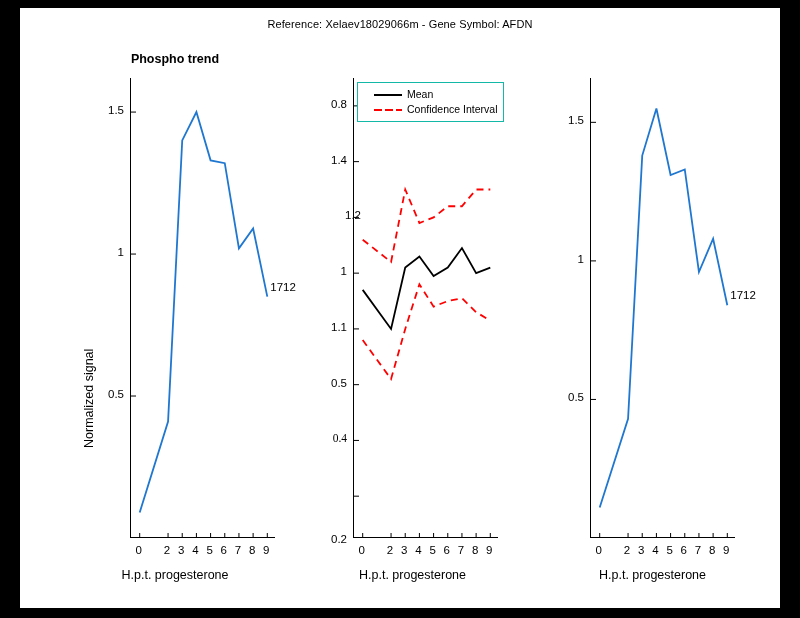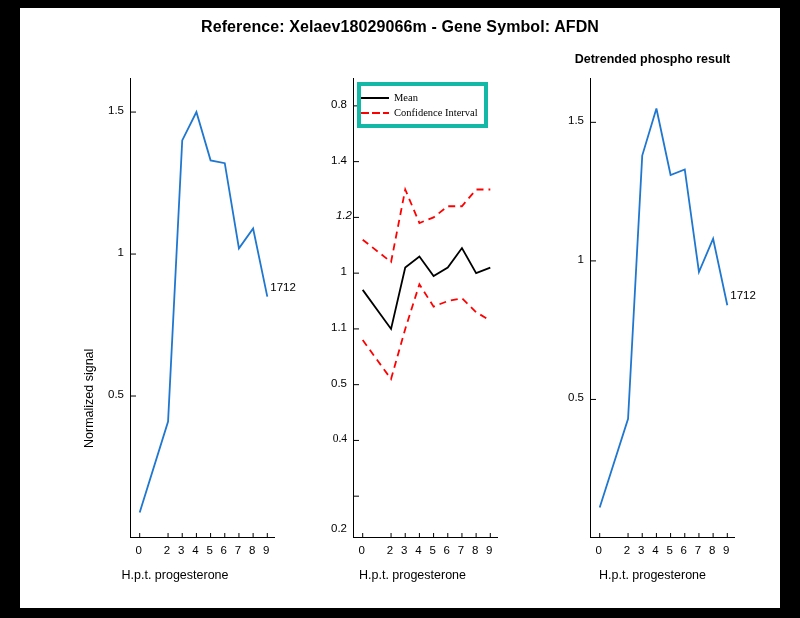--- a/index.html
+++ b/index.html
@@ -20,22 +20,22 @@
     width: 760px;
     height: 600px;
     background: #ffffff;
   }
   .fig-title {
     position: absolute;
     left: 0;
     top: 10px;
     width: 760px;
     text-align: center;
-    font-size: 16px;
-    font-weight: bold;
+    font-size: 11px;
+    font-weight: normal;
     color: #000;
     letter-spacing: 0.1px;
   }
   .panel {
     position: absolute;
     top: 40px;
     height: 530px;
   }
   .panel-title {
     position: absolute;
@@ -91,25 +91,24 @@
   }
   .annot {
     position: absolute;
     font-size: 11.5px;
     color: #000;
     white-space: nowrap;
   }
   .legend-box {
     position: absolute;
     background: #ffffff;
-    border: 4px solid #14b8a6;
-    padding: 4px 6px 4px 0;
+    border: 1px solid #14b8a6;
+    padding: 4px 6px 4px 16px;
     font-size: 10.5px;
     line-height: 15px;
-    font-family: Liberation Serif, serif;
   }
   .legend-row {
     display: flex;
     align-items: center;
     height: 15px;
     white-space: nowrap;
   }
   .legend-swatch {
     width: 28px;
     height: 10px;
@@ -123,20 +122,21 @@
   }
 </style>
 </head>
 <body>
 
 <div id="figure">
 
   <div class="fig-title">Reference:  Xelaev18029066m - Gene Symbol:  AFDN</div>
 
   <div class="panel" id="panel1" style="left:40px; width:230px;">
+    <div class="panel-title">Phospho trend</div>
     <div class="plotbox" id="box1" style="left:70px; top:30px; width:145px; height:460px;">
         <svg class="plotsvg" width="145" height="460">
           <polyline points="8.70,434.44 37.06,343.58 51.23,62.47 65.41,34.07 79.59,82.35 93.77,85.19 107.94,170.37 122.12,150.49 136.30,218.64" fill="none" stroke="#1f77d0" stroke-width="1.8"></polyline>
           <line x1="8.7" x2="8.7" y1="460" y2="455" stroke="#000" stroke-width="1"></line>
           <line x1="37.05555555555555" x2="37.05555555555555" y1="460" y2="455" stroke="#000" stroke-width="1"></line>
           <line x1="51.23333333333333" x2="51.23333333333333" y1="460" y2="455" stroke="#000" stroke-width="1"></line>
           <line x1="65.4111111111111" x2="65.4111111111111" y1="460" y2="455" stroke="#000" stroke-width="1"></line>
           <line x1="79.58888888888889" x2="79.58888888888889" y1="460" y2="455" stroke="#000" stroke-width="1"></line>
           <line x1="93.76666666666664" x2="93.76666666666664" y1="460" y2="455" stroke="#000" stroke-width="1"></line>
           <line x1="107.94444444444444" x2="107.94444444444444" y1="460" y2="455" stroke="#000" stroke-width="1"></line>
@@ -208,32 +208,31 @@
     </div>
   <div class="tick-x" style="left: 56.7px; top: 496px;">0</div>
       <div class="tick-x" style="left: 85.0556px; top: 496px;">2</div>
       <div class="tick-x" style="left: 99.2333px; top: 496px;">3</div>
       <div class="tick-x" style="left: 113.411px; top: 496px;">4</div>
       <div class="tick-x" style="left: 127.589px; top: 496px;">5</div>
       <div class="tick-x" style="left: 141.767px; top: 496px;">6</div>
       <div class="tick-x" style="left: 155.944px; top: 496px;">7</div>
       <div class="tick-x" style="left: 170.122px; top: 496px;">8</div>
       <div class="tick-x" style="left: 184.3px; top: 496px;">9</div>
-      <div class="tick-y" style="left: 2px; top: 443px; margin-top: 31px;">0.2</div>
+      <div class="tick-y" style="left: 2px; top: 454px; margin-top: 31px;">0.2</div>
       <div class="tick-y" style="left: 2px; top: 392.424px; font-family: Liberation Serif, serif;">0.4</div>
       <div class="tick-y" style="left: 2px; top: 336.667px;">0.5</div>
       <div class="tick-y" style="left: 2px; top: 280.909px;">1.1</div>
       <div class="tick-y" style="left: 2px; top: 225.152px;">1</div>
-      <div class="tick-y" style="left: 7px; top: 169.394px; font-style: italic;">1.2</div>
+      <div class="tick-y" style="left: 16px; top: 169.394px;">1.2</div>
       <div class="tick-y" style="left: 2px; top: 113.636px;">1.4</div>
       <div class="tick-y" style="left: 2px; top: 57.8788px;">0.8</div>
     </div>
 
   <div class="panel" id="panel3" style="left:515px; width:235px;">
-    <div class="panel-title">Detrended phospho result</div>
     <div class="plotbox" id="box3" style="left:55px; top:30px; width:145px; height:460px;">
         <svg class="plotsvg" width="145" height="460">
           <polyline points="8.70,429.52 37.06,340.84 51.23,77.59 65.41,30.48 79.59,96.99 93.77,91.45 107.94,193.98 122.12,160.72 136.30,227.23" fill="none" stroke="#1f77d0" stroke-width="1.8"></polyline>
           <line x1="8.7" x2="8.7" y1="460" y2="455" stroke="#000" stroke-width="1"></line>
           <line x1="37.05555555555555" x2="37.05555555555555" y1="460" y2="455" stroke="#000" stroke-width="1"></line>
           <line x1="51.23333333333333" x2="51.23333333333333" y1="460" y2="455" stroke="#000" stroke-width="1"></line>
           <line x1="65.4111111111111" x2="65.4111111111111" y1="460" y2="455" stroke="#000" stroke-width="1"></line>
           <line x1="79.58888888888889" x2="79.58888888888889" y1="460" y2="455" stroke="#000" stroke-width="1"></line>
           <line x1="93.76666666666664" x2="93.76666666666664" y1="460" y2="455" stroke="#000" stroke-width="1"></line>
           <line x1="107.94444444444444" x2="107.94444444444444" y1="460" y2="455" stroke="#000" stroke-width="1"></line>

